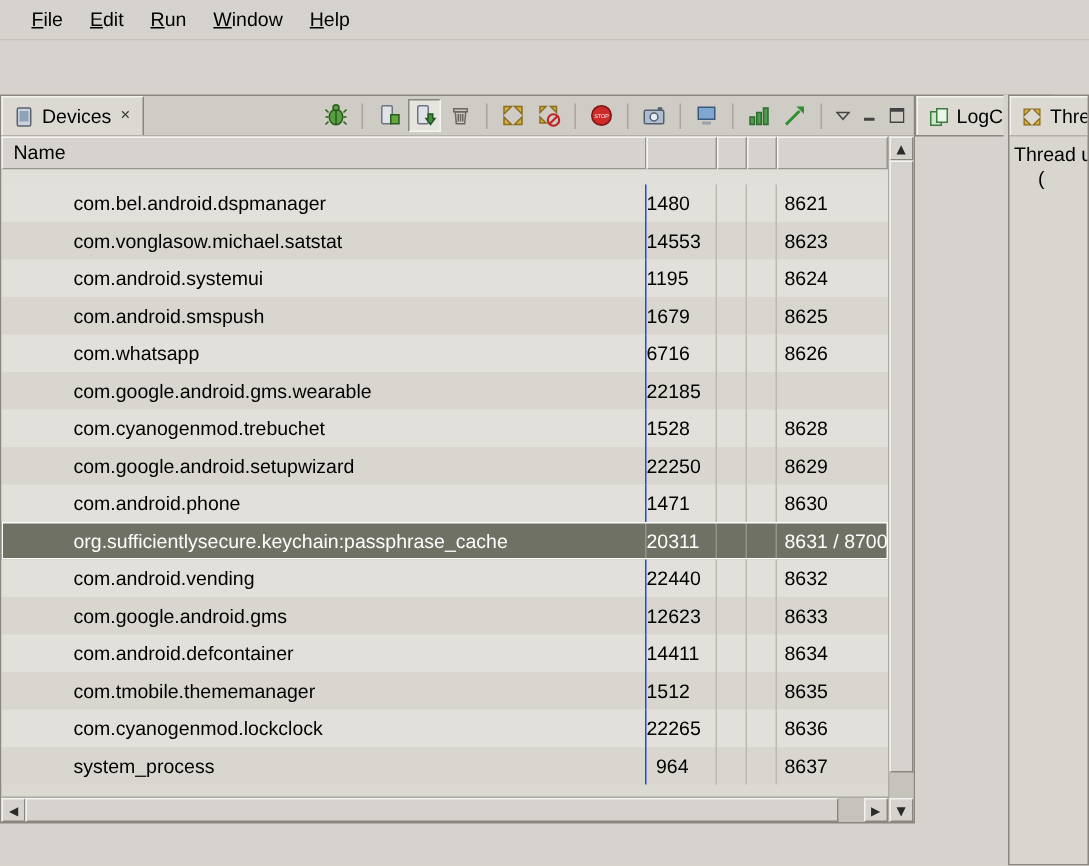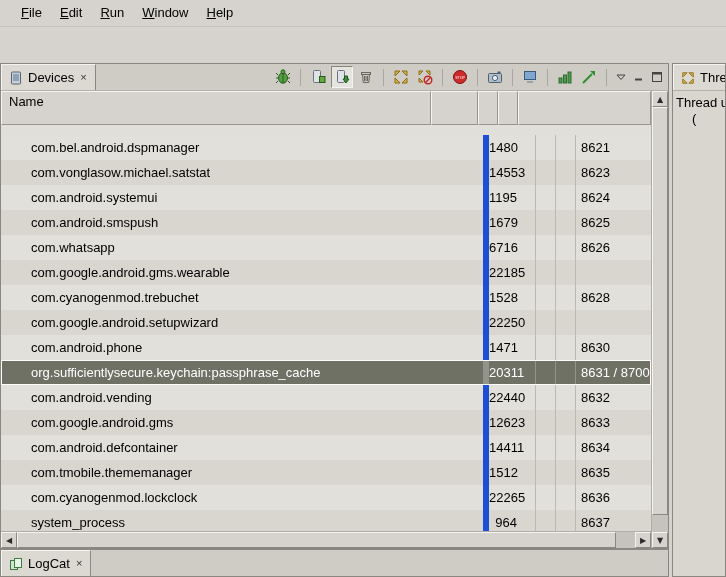--- a/index.html
+++ b/index.html
@@ -23,21 +23,21 @@
   .menu-item {
     display: inline-block;
     padding: 5px 9px 0 9px;
     cursor: default;
   }
   .menu-item::first-letter { text-decoration: underline; }
   
   .toolbar-strip { height: 36px; background: #d6d3ce; }
   
   .content { display: flex; height: 514px; }
-  .left-col { width: 669px; display: flex; flex-direction: column; }
+  .left-col { width: 669px; display: flex; flex-direction: row; }
   .sash { width: 3px; background: #d6d3ce; }
   
   .devices-panel {
     height: 486px;
     border: 1px solid #8a8780;
     display: flex;
     flex-direction: column;
     background: #d6d3ce;
   }
   .tabbar {
@@ -84,21 +84,21 @@
     background: #e6e4df;
   }
   .tb-sep { width: 1px; height: 17px; background: #a9a69f; margin: 0 4px; }
   .win-btn {
     width: 16px; height: 16px;
     display: flex; align-items: center; justify-content: center;
   }
   
   .devices-body { display: flex; flex: 1; min-height: 0; }
   .table-col { flex: 1; display: flex; flex-direction: column; min-width: 0; }
-  .theader { height: 34px; display: flex; flex: none; }
+  .theader { height: 22px; display: flex; flex: none; }
   .hseg {
     background: #d6d3ce;
     border-top: 1px solid #f5f4f1;
     border-left: 1px solid #f5f4f1;
     border-right: 1px solid #98958e;
     border-bottom: 1px solid #98958e;
     padding-left: 7px;
     line-height: 19px;
     white-space: nowrap;
     overflow: hidden;
@@ -117,21 +117,21 @@
     background: #6e7164;
     color: #ffffff;
     box-shadow: inset 0 0 0 1px #fcfcfa;
   }
   .cell {
     line-height: 25px;
     white-space: nowrap;
     overflow: hidden;
     flex: none;
   }
-  .c-name { width: 488px; padding-left: 30px; border-right: 6px solid #1d4ed8; }
+  .c-name { width: 430px; padding-left: 48px; border-right: 1px solid #1d4ed8; }
   .c-pid  { width: 47px; text-align: right; padding-right: 18px; border-right: 1px solid #bcb9b3; }
   .c-a    { width: 20px; border-right: 1px solid #bcb9b3; }
   .c-b    { width: 20px; border-right: 1px solid #bcb9b3; }
   .c-port { flex: 1; padding-left: 5px; }
   .trow.selected .c-name, .trow.selected .c-pid,
   .trow.selected .c-a, .trow.selected .c-b { border-right-color: rgba(255,255,255,0.25); }
   
   .vscroll {
     width: 17px; flex: none;
     display: flex; flex-direction: column;
@@ -399,20 +399,21 @@
                 <span class="cell c-pid">1528</span>
                 <span class="cell c-a"></span>
                 <span class="cell c-b"></span>
                 <span class="cell c-port">8628</span>
               </div>
               <div class="trow">
                 <span class="cell c-name">com.google.android.setupwizard</span>
                 <span class="cell c-pid">22250</span>
                 <span class="cell c-a"></span>
                 <span class="cell c-b"></span>
+                <span class="cell c-port">8629</span>
               </div>
               <div class="trow">
                 <span class="cell c-name">com.android.phone</span>
                 <span class="cell c-pid">1471</span>
                 <span class="cell c-a"></span>
                 <span class="cell c-b"></span>
                 <span class="cell c-port">8630</span>
               </div>
               <div class="trow selected">
                 <span class="cell c-name">org.sufficientlysecure.keychain:passphrase_cache</span>

